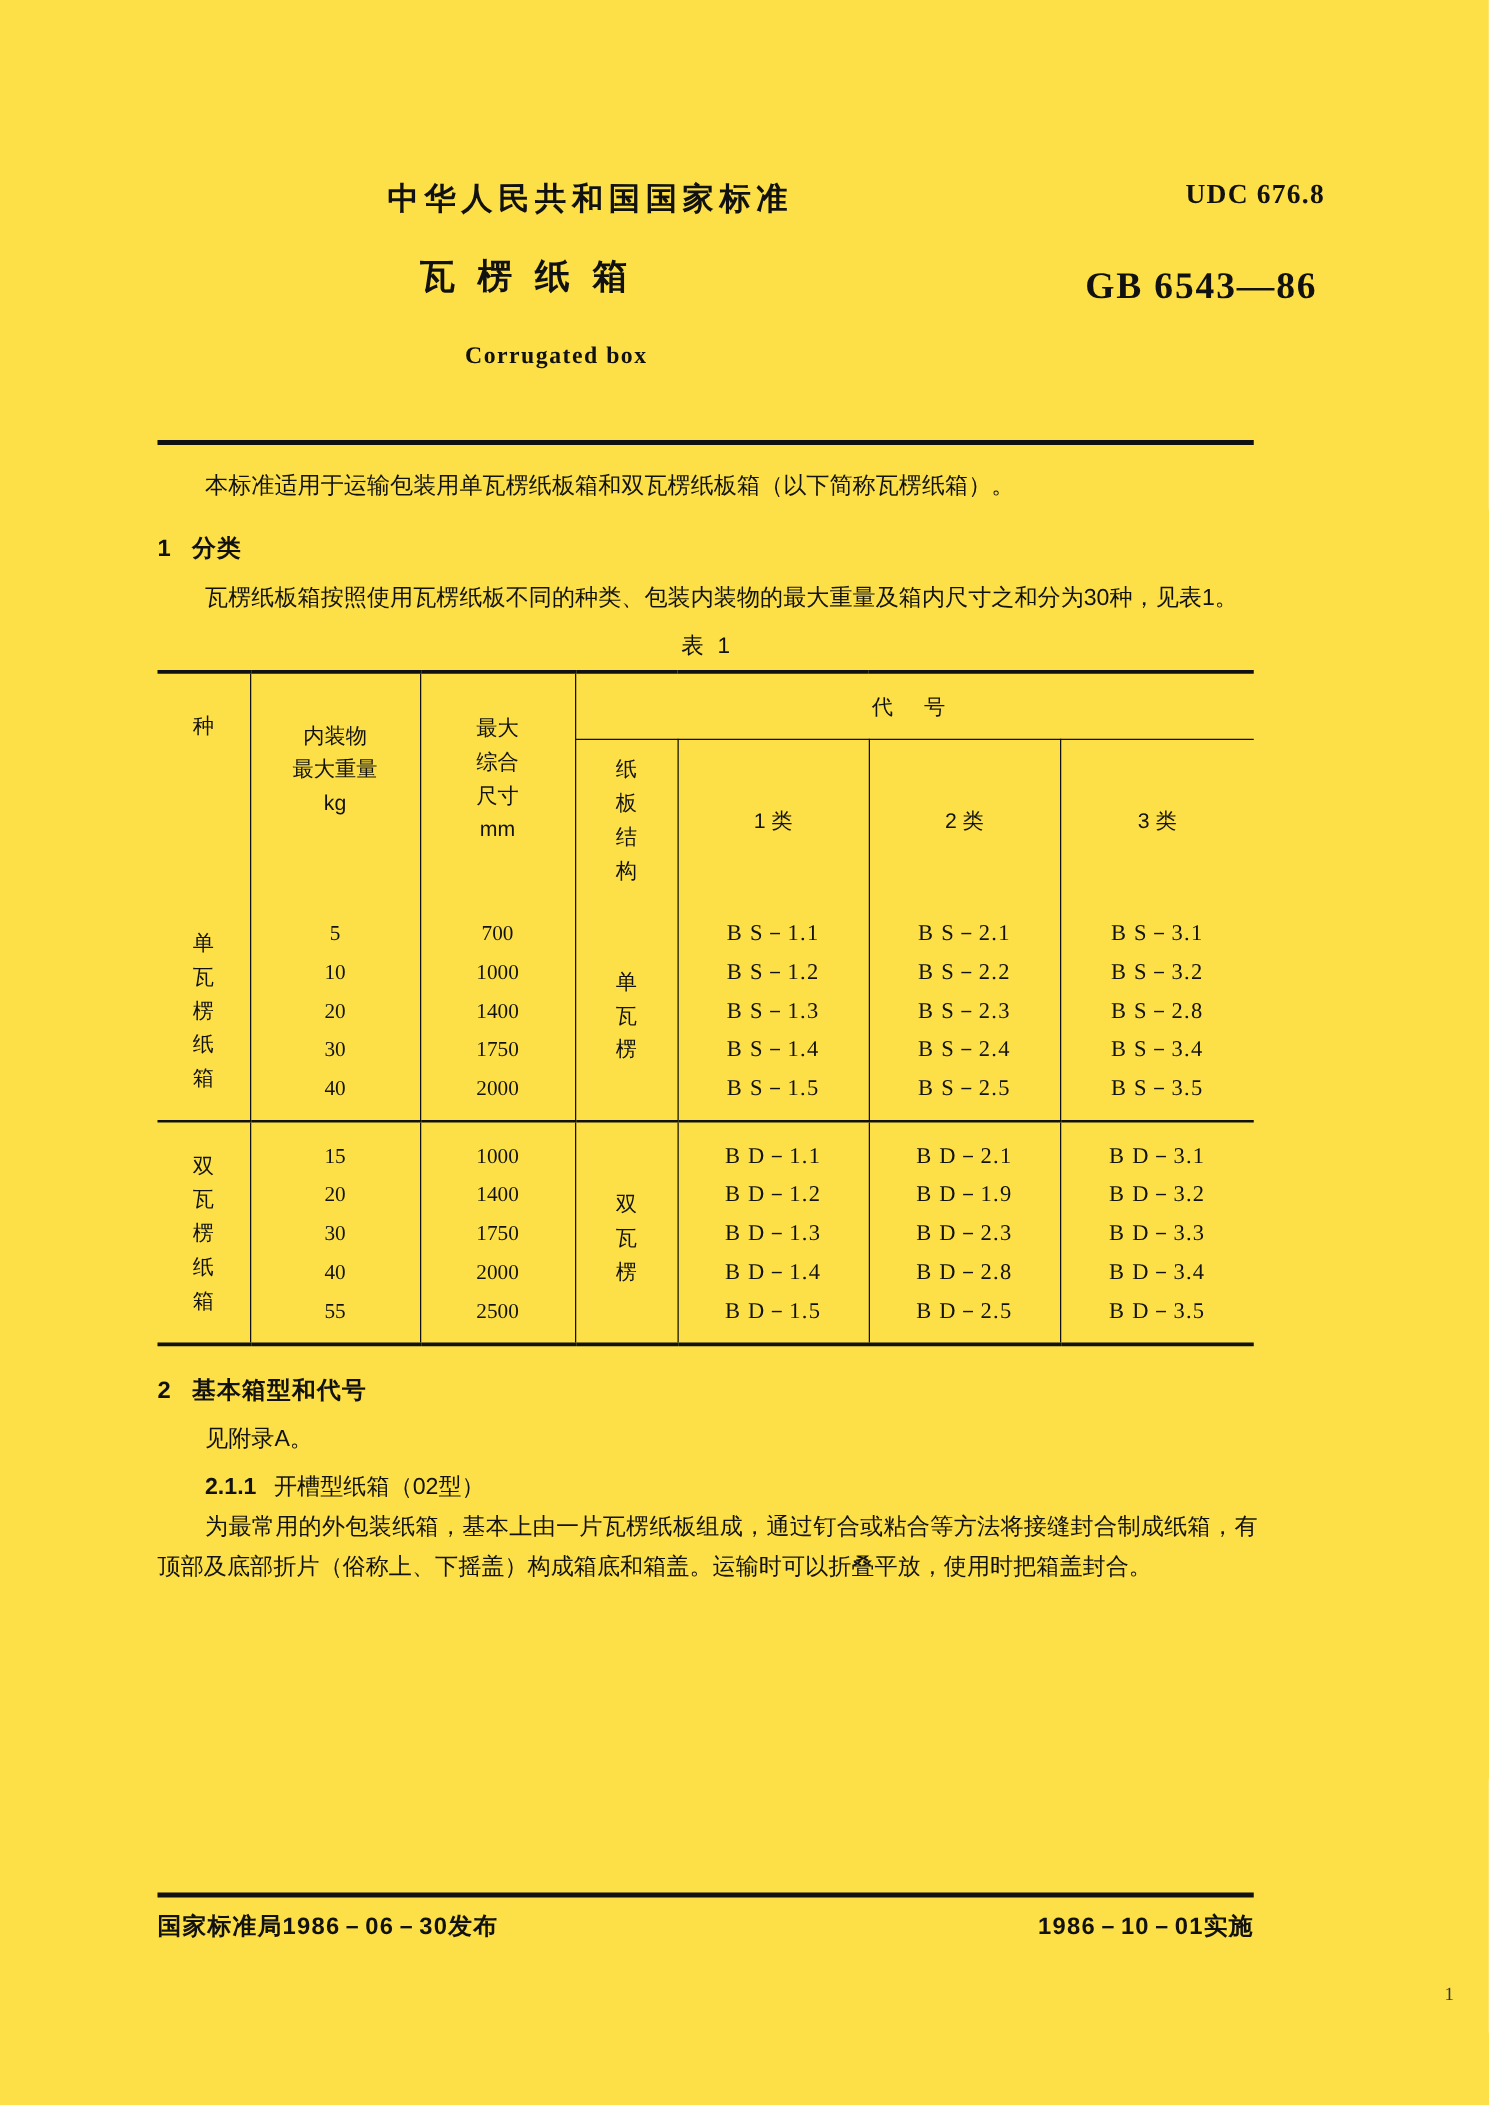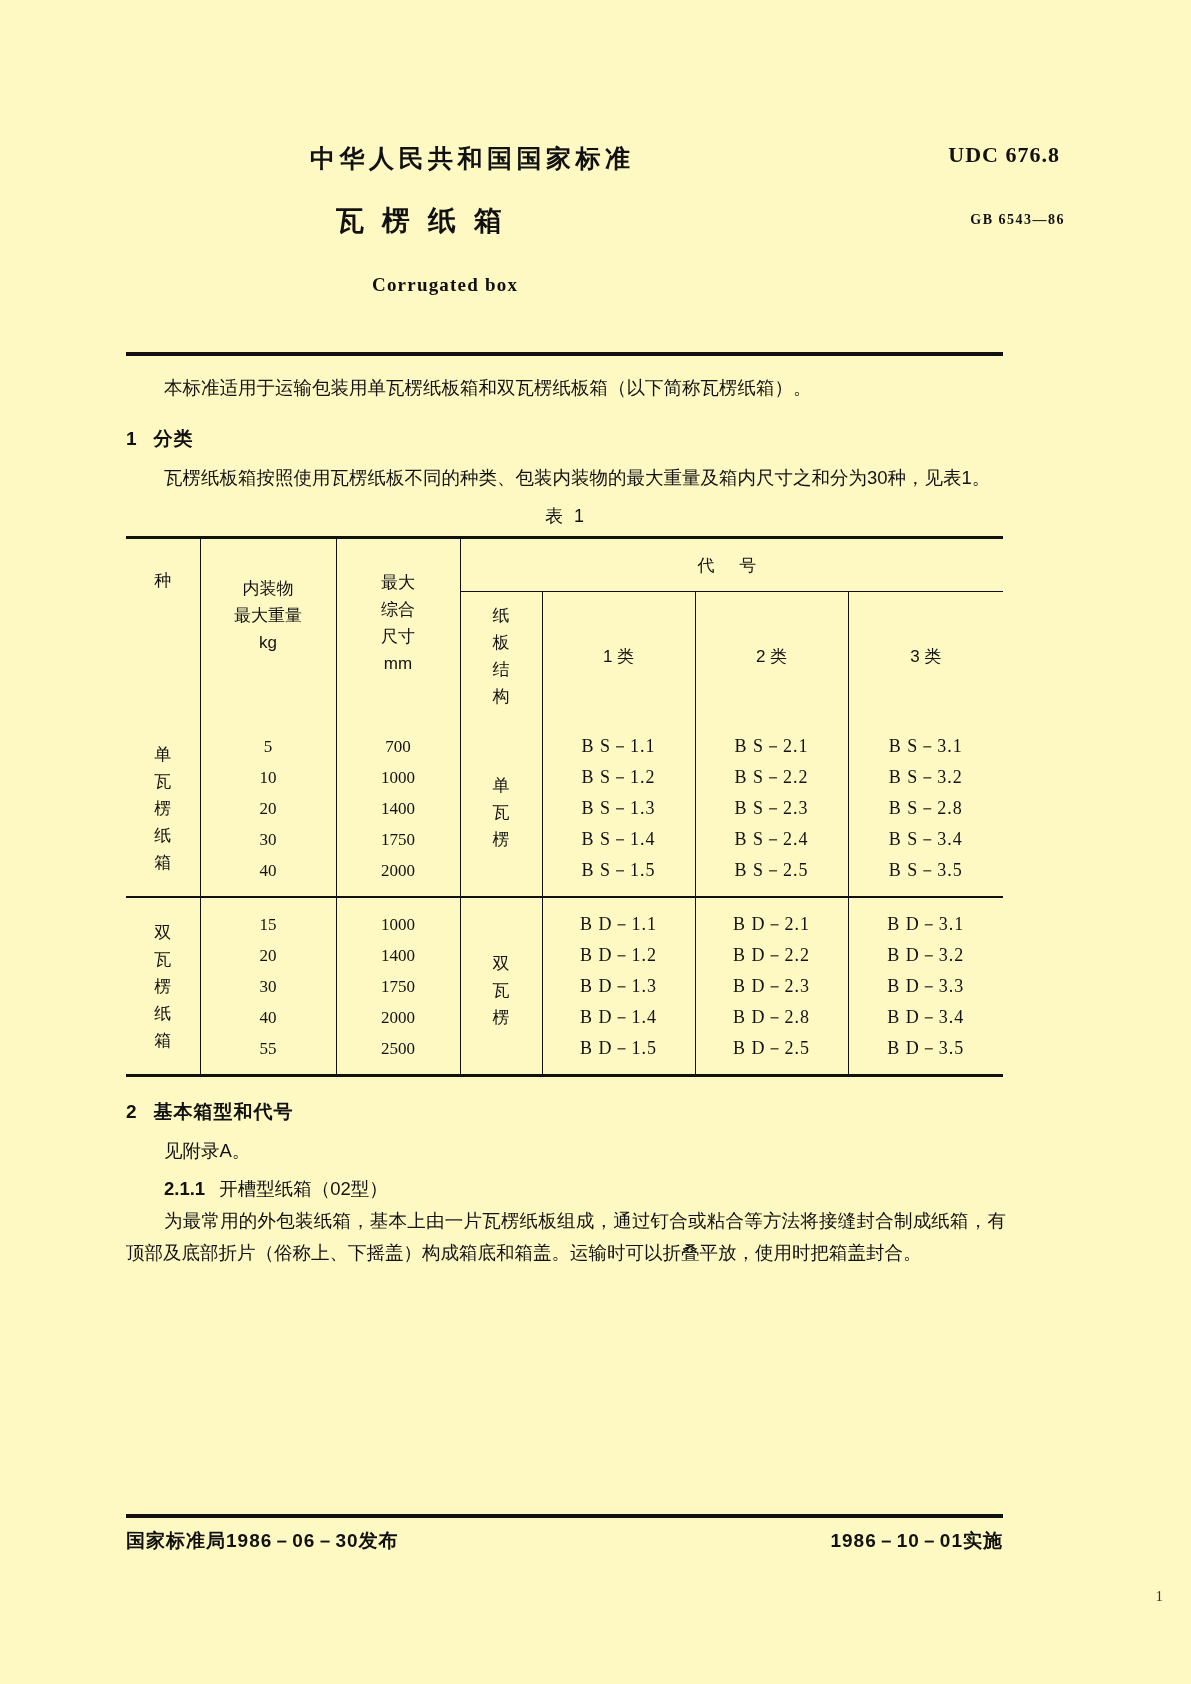--- a/index.html
+++ b/index.html
@@ -13,21 +13,21 @@
     position: relative;
     font-family: "Liberation Serif", "DejaVu Serif", serif;
     color: #0d0d0d;
     overflow: hidden;
   }
   .page {
     position: absolute;
     left: 0; top: 0;
     width: 1191px;
     height: 1684px;
-    background: #fef9c3;
+    background: #fde047;
   }
 
   
   .masthead {
     position: absolute;
     left: 126px;
     top: 130px;
     width: 940px;
     height: 200px;
   }
@@ -46,25 +46,25 @@
     right: 6px;
     top: 12px;
     font-family: "Liberation Serif", serif;
     font-weight: bold;
     font-size: 22px;
     letter-spacing: 1px;
     color: #111;
   }
   .std-no {
     position: absolute;
-    right: 1px;
+    right: 12px;
     top: 82px;
     font-family: "Liberation Serif", serif;
     font-weight: bold;
-    font-size: 14px;
+    font-size: 30px;
     letter-spacing: 1.5px;
     color: #111;
   }
   .doc-title {
     position: absolute;
     left: 210px;
     top: 72px;
     font-family: "Liberation Sans", sans-serif;
     font-weight: bold;
     font-size: 28px;
@@ -370,21 +370,21 @@
         </td>
         <td class="t-outer-bot vl cell-code">
           <div>B D－1.1</div>
           <div>B D－1.2</div>
           <div>B D－1.3</div>
           <div>B D－1.4</div>
           <div>B D－1.5</div>
         </td>
         <td class="t-outer-bot vl cell-code">
           <div>B D－2.1</div>
-          <div>B D－2.2</div>
+          <div>B D－1.9</div>
           <div>B D－2.3</div>
           <div>B D－2.8</div>
           <div>B D－2.5</div>
         </td>
         <td class="t-outer-bot vl cell-code">
           <div>B D－3.1</div>
           <div>B D－3.2</div>
           <div>B D－3.3</div>
           <div>B D－3.4</div>
           <div>B D－3.5</div>

